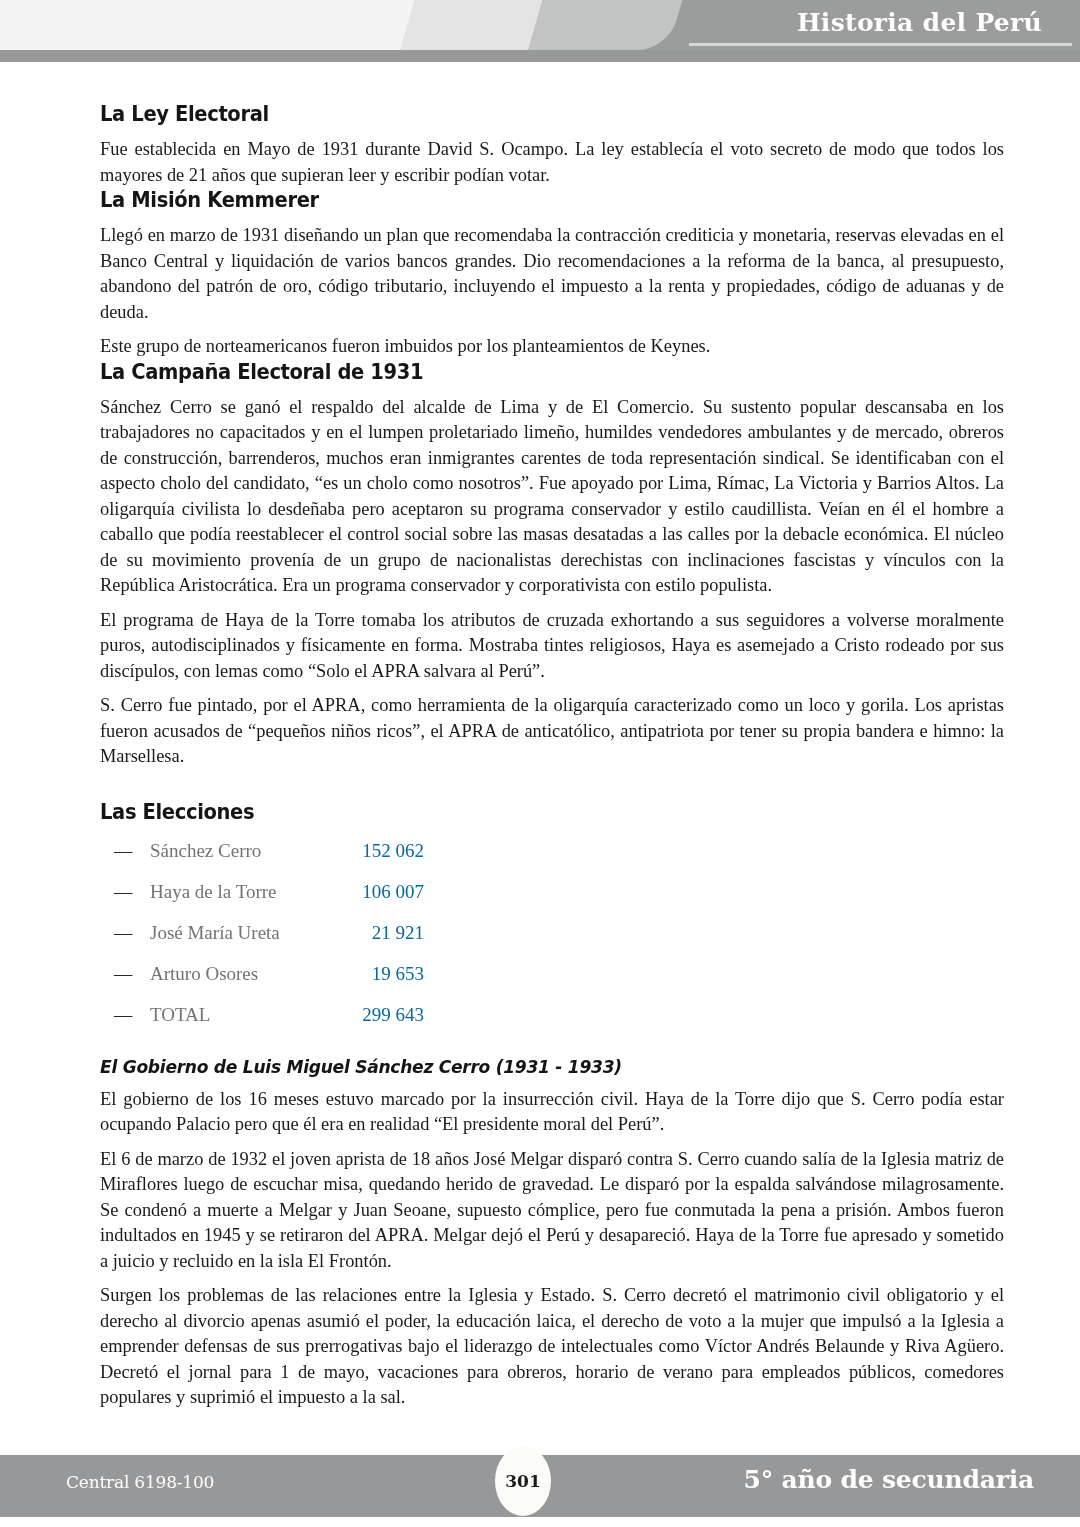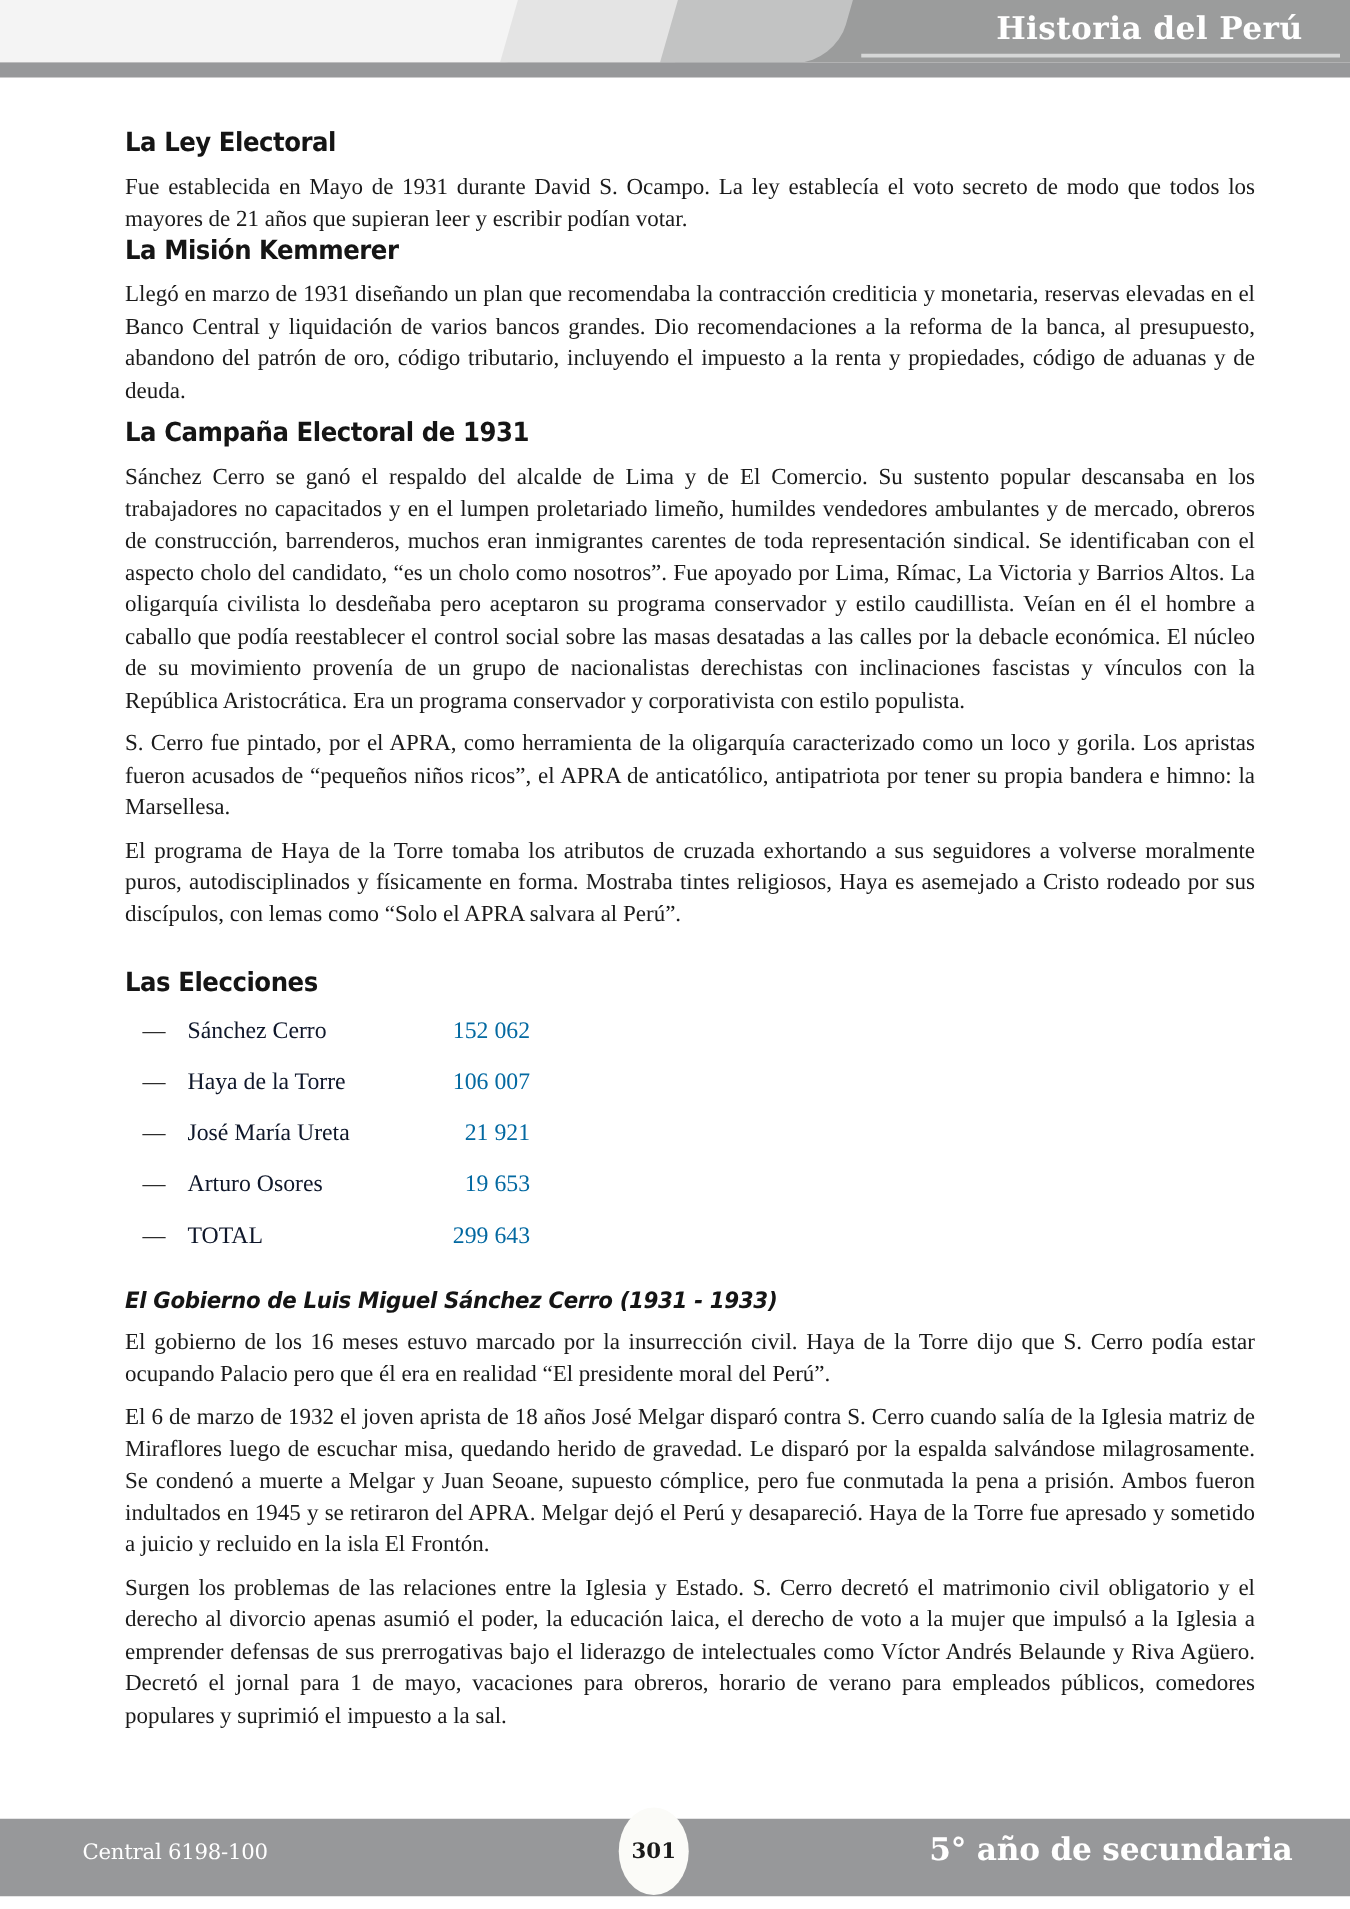--- a/index.html
+++ b/index.html
@@ -140,21 +140,21 @@
   }
   .elec-dash {
     width: 36px;
     flex: 0 0 36px;
     font-size: 18.4px;
     color: #1a1a1a;
   }
   .elec-name {
     flex: 0 0 190px;
     font-size: 19px;
-    color: #0f172a;
+    color: #737373;
   }
   .elec-value {
     flex: 0 0 84px;
     text-align: right;
     font-size: 19px;
     color: #0369a1;
   }
 
   
   .footer {
@@ -216,25 +216,26 @@
   <div class="hdr-rule"></div>
 </div>
 
 <div class="content">
 
   <h2 class="section-title">La Ley Electoral</h2>
   <p class="body last">Fue establecida en Mayo de 1931 durante David S. Ocampo. La ley establecía el voto secreto de modo que todos los mayores de 21 años que supieran leer y escribir podían votar.</p>
 
   <h2 class="section-title gap-before">La Misión Kemmerer</h2>
   <p class="body">Llegó en marzo de 1931 diseñando un plan que recomendaba la contracción crediticia y monetaria, reservas elevadas en el Banco Central y liquidación de varios bancos grandes. Dio recomendaciones a la reforma de la banca, al presupuesto, abandono del patrón de oro, código tributario, incluyendo el impuesto a la renta y propiedades, código de aduanas y de deuda.</p>
+  <p class="body last">Este grupo de norteamericanos fueron imbuidos por los planteamientos de Keynes.</p>
 
   <h2 class="section-title gap-before">La Campaña Electoral de 1931</h2>
   <p class="body">Sánchez Cerro se ganó el respaldo del alcalde de Lima y de El Comercio. Su sustento popular descansaba en los trabajadores no capacitados y en el lumpen proletariado limeño, humildes vendedores ambulantes y de mercado, obreros de construcción, barrenderos, muchos eran inmigrantes carentes de toda representación sindical. Se identificaban con el aspecto cholo del candidato, “es un cholo como nosotros”. Fue apoyado por Lima, Rímac, La Victoria y Barrios Altos. La oligarquía civilista lo desdeñaba pero aceptaron su programa conservador y estilo caudillista. Veían en él el hombre a caballo que podía reestablecer el control social sobre las masas desatadas a las calles por la debacle económica. El núcleo de su movimiento provenía de un grupo de nacionalistas derechistas con inclinaciones fascistas y vínculos con la República Aristocrática. Era un programa conservador y corporativista con estilo populista.</p>
+  <p class="body">El programa de Haya de la Torre tomaba los atributos de cruzada exhortando a sus seguidores a volverse moralmente puros, autodisciplinados y físicamente en forma. Mostraba tintes religiosos, Haya es asemejado a Cristo rodeado por sus discípulos, con lemas como “Solo el APRA salvara al Perú”.</p>
   <p class="body">S. Cerro fue pintado, por el APRA, como herramienta de la oligarquía caracterizado como un loco y gorila. Los apristas fueron acusados de “pequeños niños ricos”, el APRA de anticatólico, antipatriota por tener su propia bandera e himno: la Marsellesa.</p>
-  <p class="body">El programa de Haya de la Torre tomaba los atributos de cruzada exhortando a sus seguidores a volverse moralmente puros, autodisciplinados y físicamente en forma. Mostraba tintes religiosos, Haya es asemejado a Cristo rodeado por sus discípulos, con lemas como “Solo el APRA salvara al Perú”.</p>
 
   <div class="elections-block">
     <h2 class="section-title">Las Elecciones</h2>
     <ul class="elections-list">
       <li class="elec-row">
         <span class="elec-dash">—</span>
         <span class="elec-name">Sánchez Cerro</span>
         <span class="elec-value">152 062</span>
       </li>
       <li class="elec-row">

